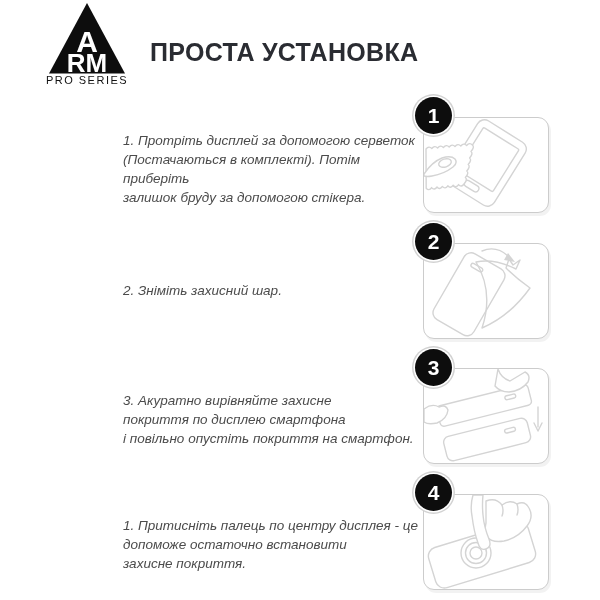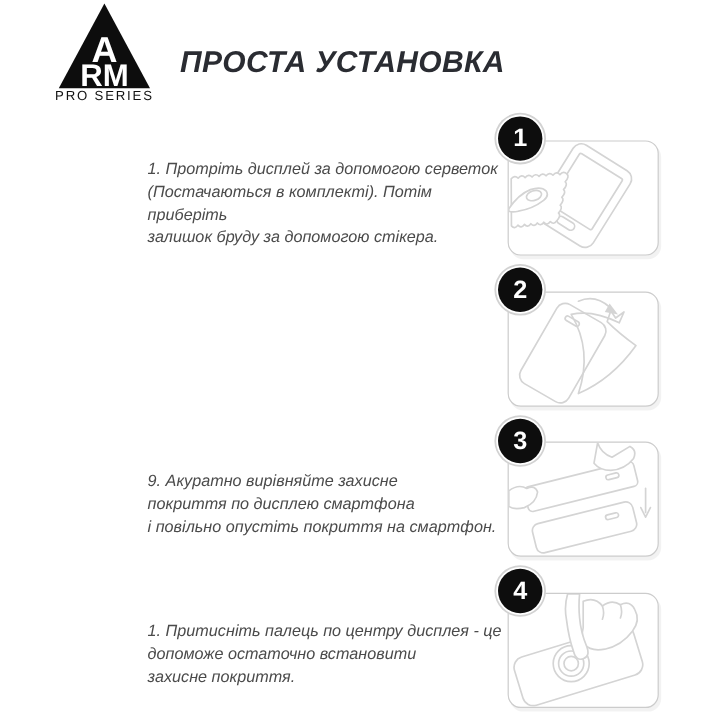--- a/index.html
+++ b/index.html
@@ -9,21 +9,21 @@
   }
   
   .logo-svg { position:absolute; left:48px; top:2px; }
   .series-label {
     position:absolute; left:40px; top:74px; width:94px; text-align:center;
     font-size:11px; font-weight:400; letter-spacing:1.5px; color:#121212;
   }
   
   .page-title {
     position:absolute; left:150px; top:38px; margin:0;
-    font-size:25px; font-weight:700; letter-spacing:0.3px; color:#2a2c32;font-style:italic;
+    font-size:25px; font-weight:700; letter-spacing:0.3px; color:#2a2c32;
   }
   
   .step-text {
     position:absolute; left:123px; width:302px;
     font-size:13.5px; line-height:19px; color:#4b4b4b; white-space:pre-line;font-style:italic;
   }
   .step-text.s1 { top:131px; }
   .step-text.s2 { top:281px; }
   .step-text.s3 { top:391px; }
   .step-text.s4 { top:516px; }
@@ -61,21 +61,22 @@
     <text x="39" y="50" text-anchor="middle" font-size="30" class="logo-letter">A</text>
     <text x="39" y="70" text-anchor="middle" font-size="26" class="logo-letter">RM</text>
   </svg>
   <div class="series-label">PRO SERIES</div>
 
   <h1 class="page-title">ПРОСТА УСТАНОВКА</h1>
 
   <div class="step-text s1">1. Протріть дисплей за допомогою серветок
 (Постачаються в комплекті). Потім приберіть
 залишок бруду за допомогою стікера.</div>
-  <div class="step-text s3">9. Акуратно вирівняйте захисне
+  <div class="step-text s2">2. Зніміть захисний шар.</div>
+  <div class="step-text s3">3. Акуратно вирівняйте захисне
 покриття по дисплею смартфона
 і повільно опустіть покриття на смартфон.</div>
   <div class="step-text s4">1. Притисніть палець по центру дисплея - це
 допоможе остаточно встановити
 захисне покриття.</div>
 
   <div class="badge b1">1</div>
   <div class="badge b2">2</div>
   <div class="badge b3">3</div>
   <div class="badge b4">4</div>

